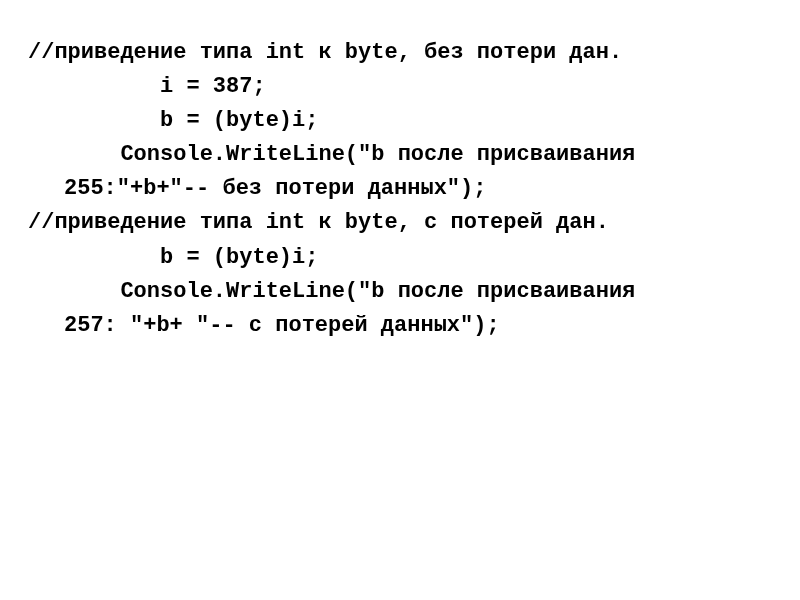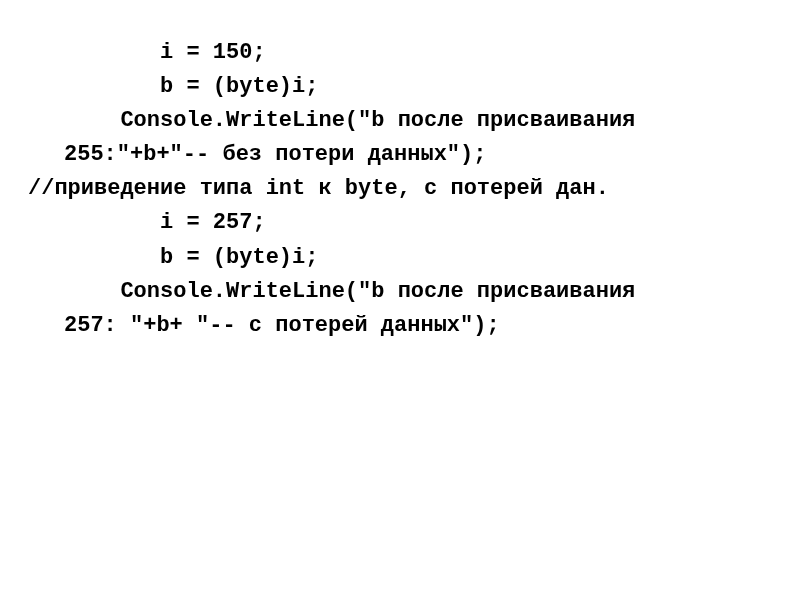--- a/index.html
+++ b/index.html
@@ -22,22 +22,22 @@
   }
   .cont {
     white-space: pre;
     padding-left: 36px;
   }
 </style>
 </head>
 <body>
 
 <div class="page">
-  <div class="line">          i = 150;</div>
+  <div class="line">//приведение типа int к byte, без потери дан.</div>
+  <div class="line">          i = 387;</div>
   <div class="line">          b = (byte)i;</div>
   <div class="line">       Console.WriteLine("b после присваивания</div>
   <div class="cont">255:"+b+"-- без потери данных");</div>
   <div class="line">//приведение типа int к byte, с потерей дан.</div>
-  <div class="line">          i = 257;</div>
   <div class="line">          b = (byte)i;</div>
   <div class="line">       Console.WriteLine("b после присваивания</div>
   <div class="cont">257: "+b+ "-- с потерей данных");</div>
 </div>
 
 </body></html>

